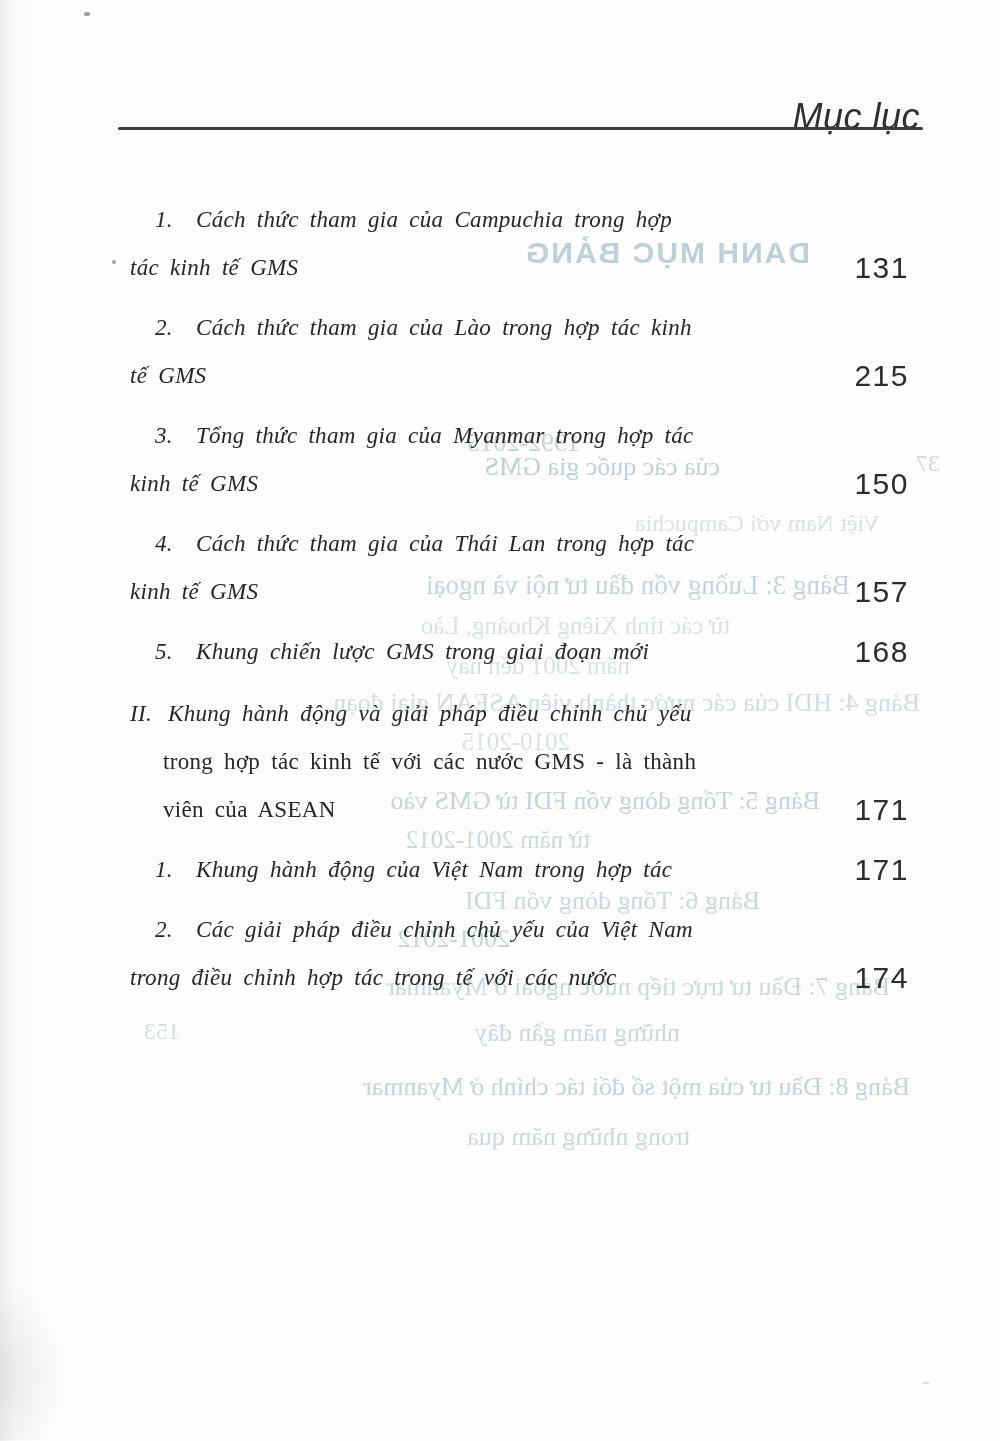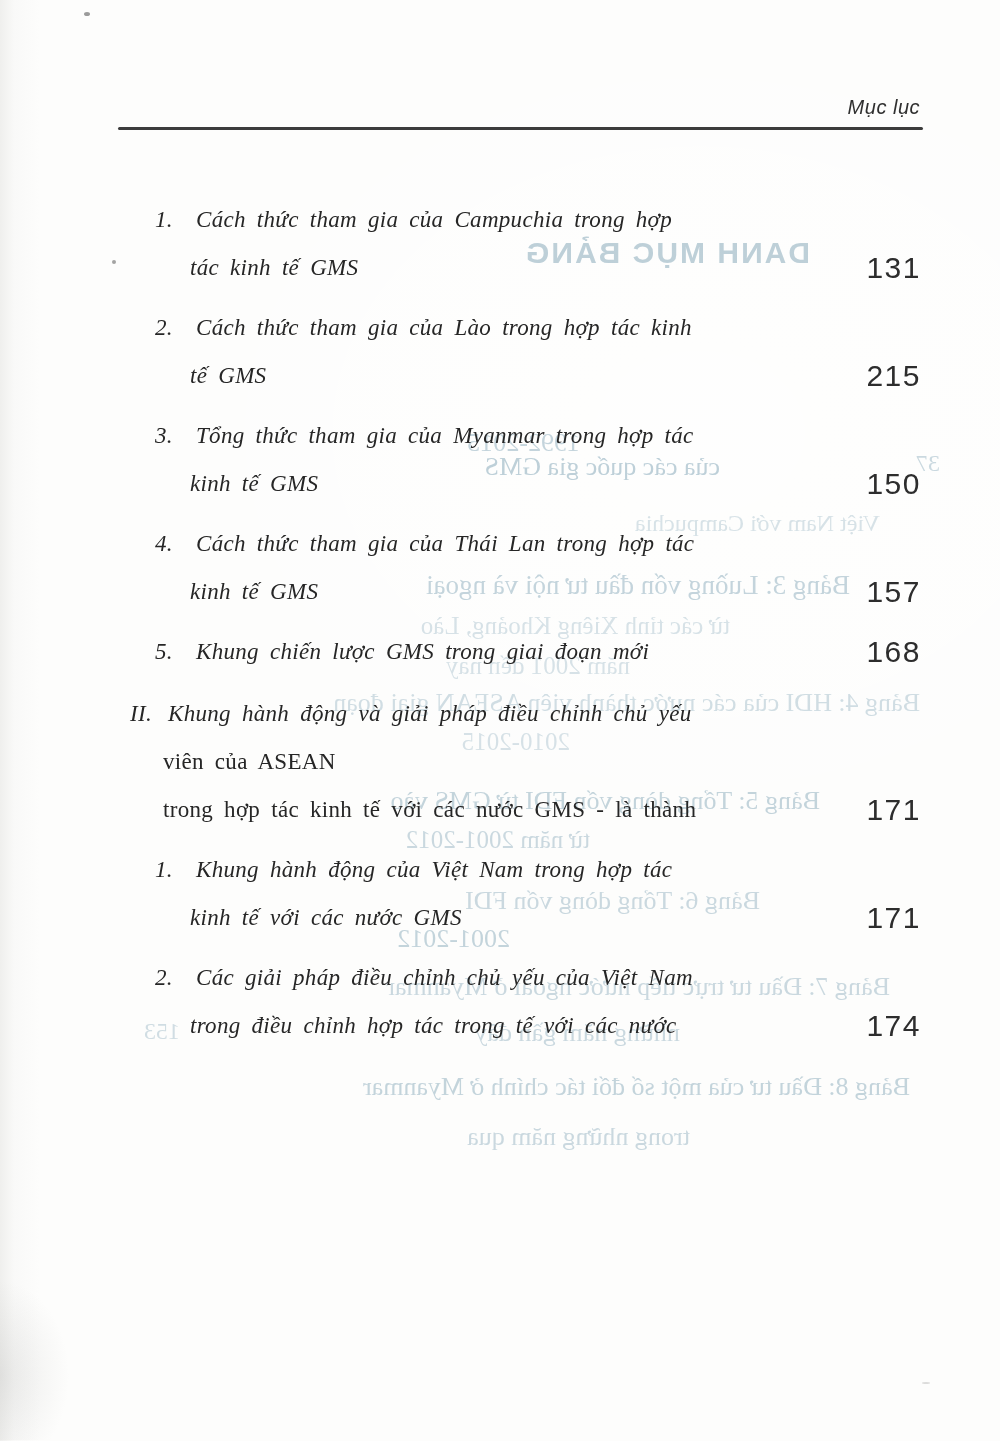--- a/index.html
+++ b/index.html
@@ -11,41 +11,41 @@
       radial-gradient(ellipse 900px 700px at 70% 30%, rgba(255,255,255,.6), rgba(255,255,255,0) 70%),
       linear-gradient(90deg,#efefed 0px,#f9f9f8 14px,#fdfdfc 40px,#fdfdfc 100%);
     overflow:hidden;
     font-family:"Liberation Serif", serif;
     color:#262626;
   }
   
   .hdr-title{
     position:absolute;top:96px;right:80px;
     font-family:"Liberation Sans",sans-serif;
-    font-style:italic;font-size:20px;color:#303030;
+    font-style:italic;font-size:36px;color:#303030;
     letter-spacing:.5px;
   }
   .hdr-rule{
     position:absolute;top:127px;left:118px;width:805px;height:3px;
     background:#3c3c3c;border-radius:2px;
   }
   
   .toc{position:absolute;left:130px;top:196px;width:791px;}
   .entry{position:relative;}
   .entry .line{line-height:48px;font-size:23px;letter-spacing:.3px;word-spacing:5px;white-space:nowrap;}
   .e-sub .line{font-style:italic;}
   .e-sub .first{margin-left:25px;}
-  .e-sub .wrap{margin-left:60px;}
+  .e-sub .wrap{}
   .e-sub .num{display:inline-block;width:41px;}
   .e-sec .first{margin-left:0;font-style:italic;}
   .e-sec .wrap{margin-left:33px;}
   .e-sec .num{display:inline-block;width:38px;}
   .e-bold .line{font-weight:bold;letter-spacing:.4px;}
   .pg{
-    position:absolute;right:0;bottom:0;line-height:48px;
+    position:absolute;right:12px;bottom:0;line-height:48px;
     font-family:"Liberation Sans",sans-serif;font-size:30px;
     color:#2d2d2d;letter-spacing:1.5px;font-style:normal;
   }
   .mb12{margin-bottom:12px;}
   .mb14{margin-bottom:14px;}
   .mb16{margin-bottom:16px;}
   
   .ghost-layer{position:absolute;inset:0;pointer-events:none;}
   .ghost{
     position:absolute;
@@ -123,28 +123,27 @@
       <span class="pg">157</span>
     </div>
 
     <div class="entry e-sub mb14">
       <div class="line first"><span class="num">5.</span><span>Khung chiến lược GMS trong giai đoạn mới</span></div>
       <span class="pg">168</span>
     </div>
 
     <div class="entry e-sec mb12">
       <div class="line first"><span class="num">II.</span><span>Khung hành động và giải pháp điều chỉnh chủ yếu</span></div>
+      <div class="line wrap">trong hợp tác kinh tế với các nước GMS - là thành</div>
       <div class="line wrap">viên của ASEAN</div>
-      <div class="line wrap">trong hợp tác kinh tế với các nước GMS - là thành</div>
       <span class="pg">171</span>
     </div>
 
     <div class="entry e-sub mb12">
       <div class="line first"><span class="num">1.</span><span>Khung hành động của Việt Nam trong hợp tác</span></div>
-      <div class="line wrap">kinh tế với các nước GMS</div>
       <span class="pg">171</span>
     </div>
 
     <div class="entry e-sub mb14">
       <div class="line first"><span class="num">2.</span><span>Các giải pháp điều chỉnh chủ yếu của Việt Nam</span></div>
       <div class="line wrap">trong điều chỉnh hợp tác trong tế với các nước</div>
       <span class="pg">174</span>
     </div>
 
 

